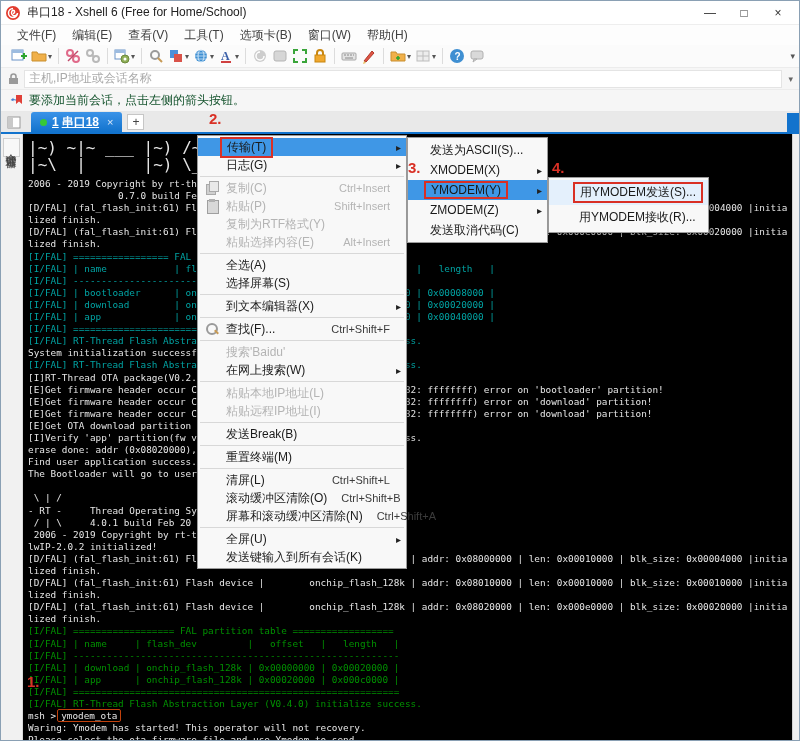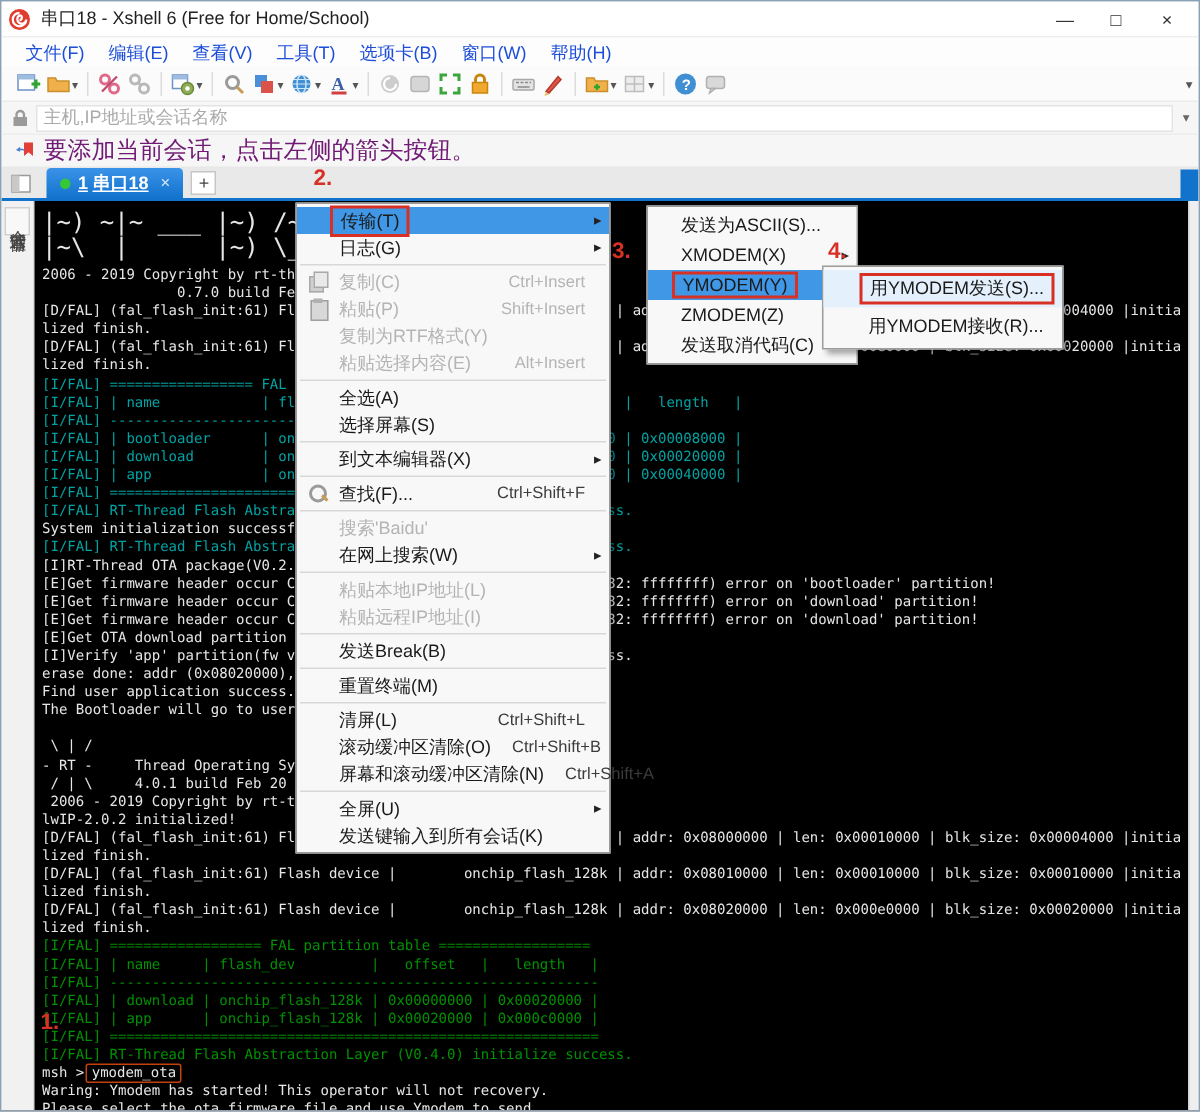--- a/index.html
+++ b/index.html
@@ -10,38 +10,38 @@
 
   
   .titlebar { position:absolute; left:0; top:0; width:100%; height:24px; background:#ffffff;
               display:flex; align-items:center; padding:0 4px; border-bottom:1px solid #eee; }
   .titlebar .apptitle { font-size:12px; color:#222; margin-left:6px; flex:1; }
   .winctl { display:flex; }
   .winctl span { width:34px; text-align:center; font-size:12px; color:#333; cursor:default; }
 
   .menubar { position:absolute; left:0; top:24px; width:100%; height:20px; background:#fdfdfd;
              display:flex; align-items:center; padding-left:8px; }
-  .menubar span { font-size:12px; color:#1d4ed8; padding:19px 8px; }
+  .menubar span { font-size:12px; color:#404040; padding:19px 8px; }
 
   .toolbar { position:absolute; left:0; top:44px; width:100%; height:23px; background:#fbfbfb;
              display:flex; align-items:center; padding-left:8px; border-bottom:1px solid #ececec; }
   .toolbtn { display:inline-flex; align-items:center; justify-content:center; height:20px; padding:0 2px; }
   .dd { font-size:8px; color:#555; margin-left:1px; }
   .tsep { width:1px; height:16px; background:#dcdcdc; margin:0 4px; }
   .ovf { position:absolute; right:4px; top:6px; font-size:9px; color:#555; }
 
   .addressbar { position:absolute; left:0; top:67px; width:100%; height:22px; background:#f6f6f6;
                 display:flex; align-items:center; padding:0 6px; border-bottom:1px solid #ececec; }
   .addrfield { flex:1; height:18px; background:#fff; border:1px solid #e4e4e4; display:flex;
                align-items:center; padding:0 4px; margin-left:4px; color:#aaa; font-size:12px; }
   .addrdd { font-size:9px; color:#666; margin-left:6px; }
 
   .infobar { position:absolute; left:0; top:89px; width:100%; height:22px; background:#f6f6f6;
              display:flex; align-items:center; padding:0 8px; border-bottom:1px solid #e8e8e8; }
-  .infobar .txt { font-size:16px; color:#701a75; margin-left:6px; }
+  .infobar .txt { font-size:12px; color:#14532d; margin-left:6px; }
 
   .tabbar { position:absolute; left:0; top:111px; width:100%; height:22px; background:#e9e9e9;
             border-bottom:2px solid #1273cd; display:flex; align-items:flex-end; }
   .paneltoggle { margin:0 4px 3px 6px; }
   .tab { height:20px; background:linear-gradient(#3b93e8,#1273cd); border-radius:3px 3px 0 0;
          display:flex; align-items:center; padding:0 9px; margin-left:6px; }
   .tab .dot { width:7px; height:7px; border-radius:50%; background:#37c837; margin-right:5px; }
   .tab .tnum { color:#fff; font-size:12px; font-weight:bold; text-decoration:underline; }
   .tab .tname { color:#fff; font-size:12px; font-weight:bold; margin-left:3px;text-decoration:underline; }
   .tab .tclose { color:#dce9f7; font-size:11px; margin-left:8px; }
@@ -64,21 +64,21 @@
   .termlines { position:absolute; left:5px; top:44px; white-space:pre;
                font:9.35px/12.1px "DejaVu Sans Mono",monospace; }
   .tl { height:12.1px; }
   .tl.w { color:#e6e6e6; } .tl.c { color:#00a3a3; } .tl.g { color:#009100; }
   .cmdbox { border:1px solid #c2410c; border-radius:2px; padding:0 3px; margin-left:1px; }
 
   
   .menu { position:absolute; background:#f8f8f8; border:1px solid #9b9b9b;
           box-shadow:3px 3px 4px rgba(0,0,0,0.35); padding:2px 0; z-index:20; }
   #ctxmenu  { left:196px; top:134px; width:210px; }
-  #submenu  { left:430px; top:136px; width:141px; z-index:21; }
+  #submenu  { left:406px; top:136px; width:141px; z-index:21; }
   #subsub   { left:547px; top:176px; width:161px; z-index:22; }
   .mitem { position:relative; height:18px; display:flex; align-items:center;
            padding:0 16px 0 28px; font-size:12px; color:#1a1a1a; }
   #submenu .mitem { height:20px; padding-left:22px; }
   #subsub .mitem  { height:25px; padding-left:30px; }
   .mitem .mlabel { white-space:nowrap; }
   .mitem .msc { margin-left:auto; font-size:11px; color:#3c3c3c; padding-left:14px; white-space:nowrap; }
   .mitem .mar { position:absolute; right:5px; font-size:10px; color:#222; }
   .mitem.dis, .mitem.dis .msc, .mitem.dis .mar { color:#b4b4b4; }
   .mitem.hl { background:#3f97e6; }

